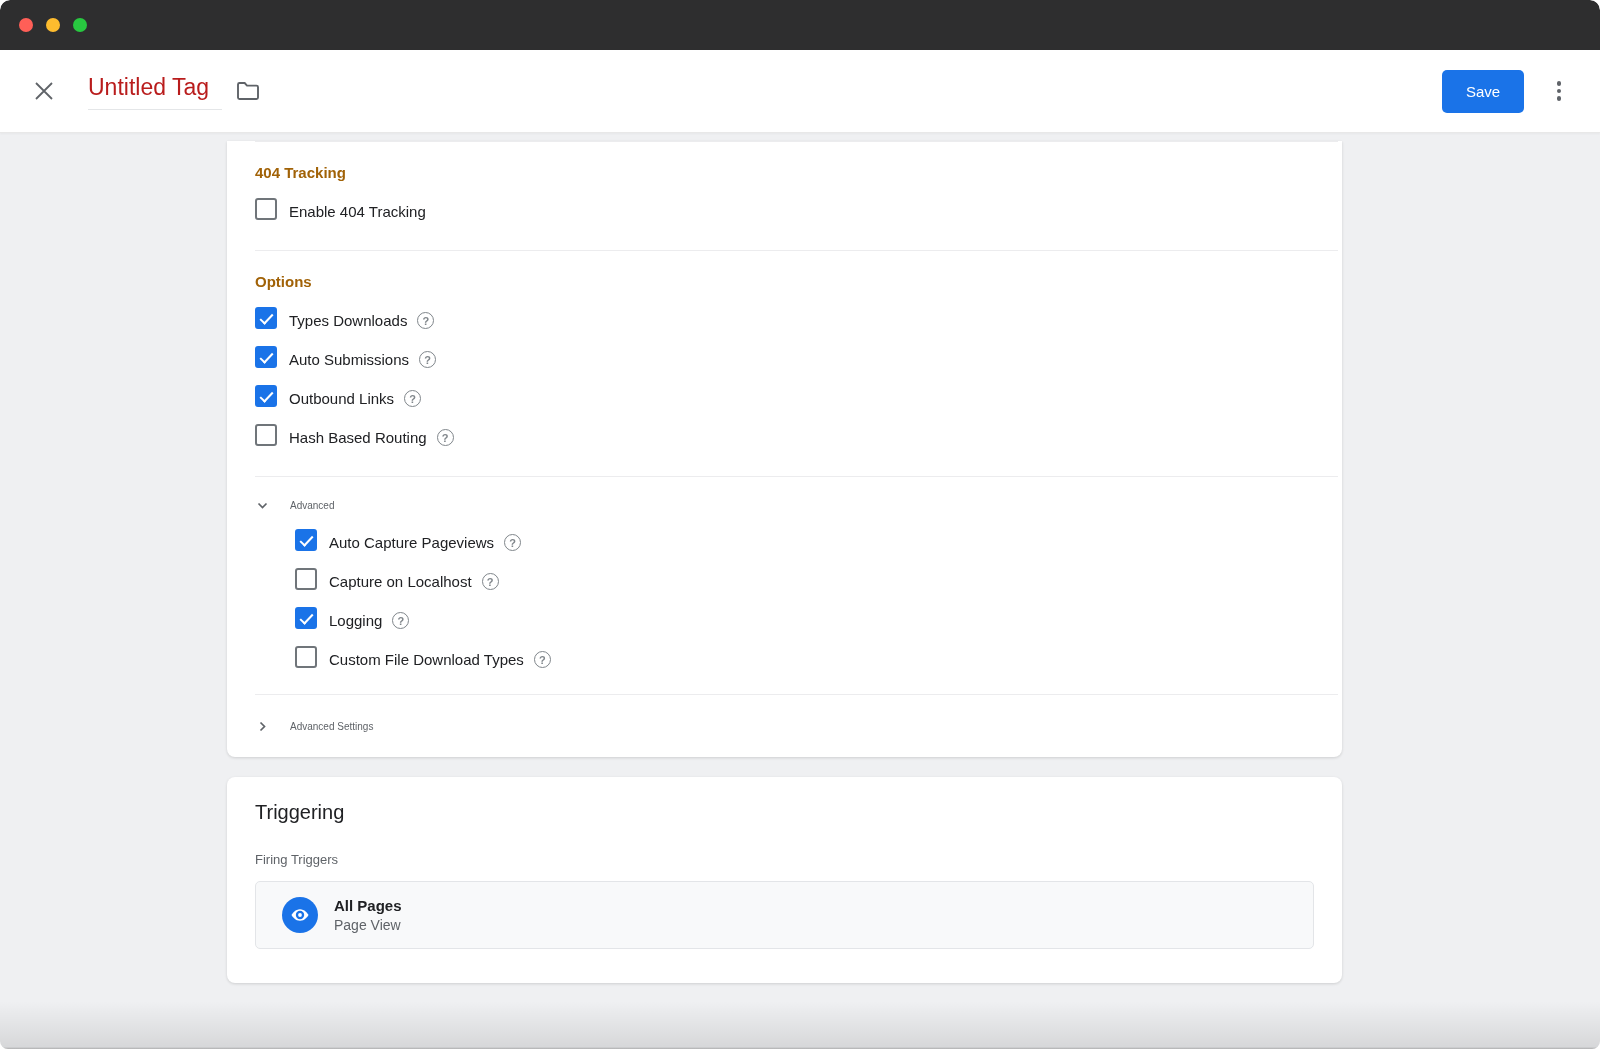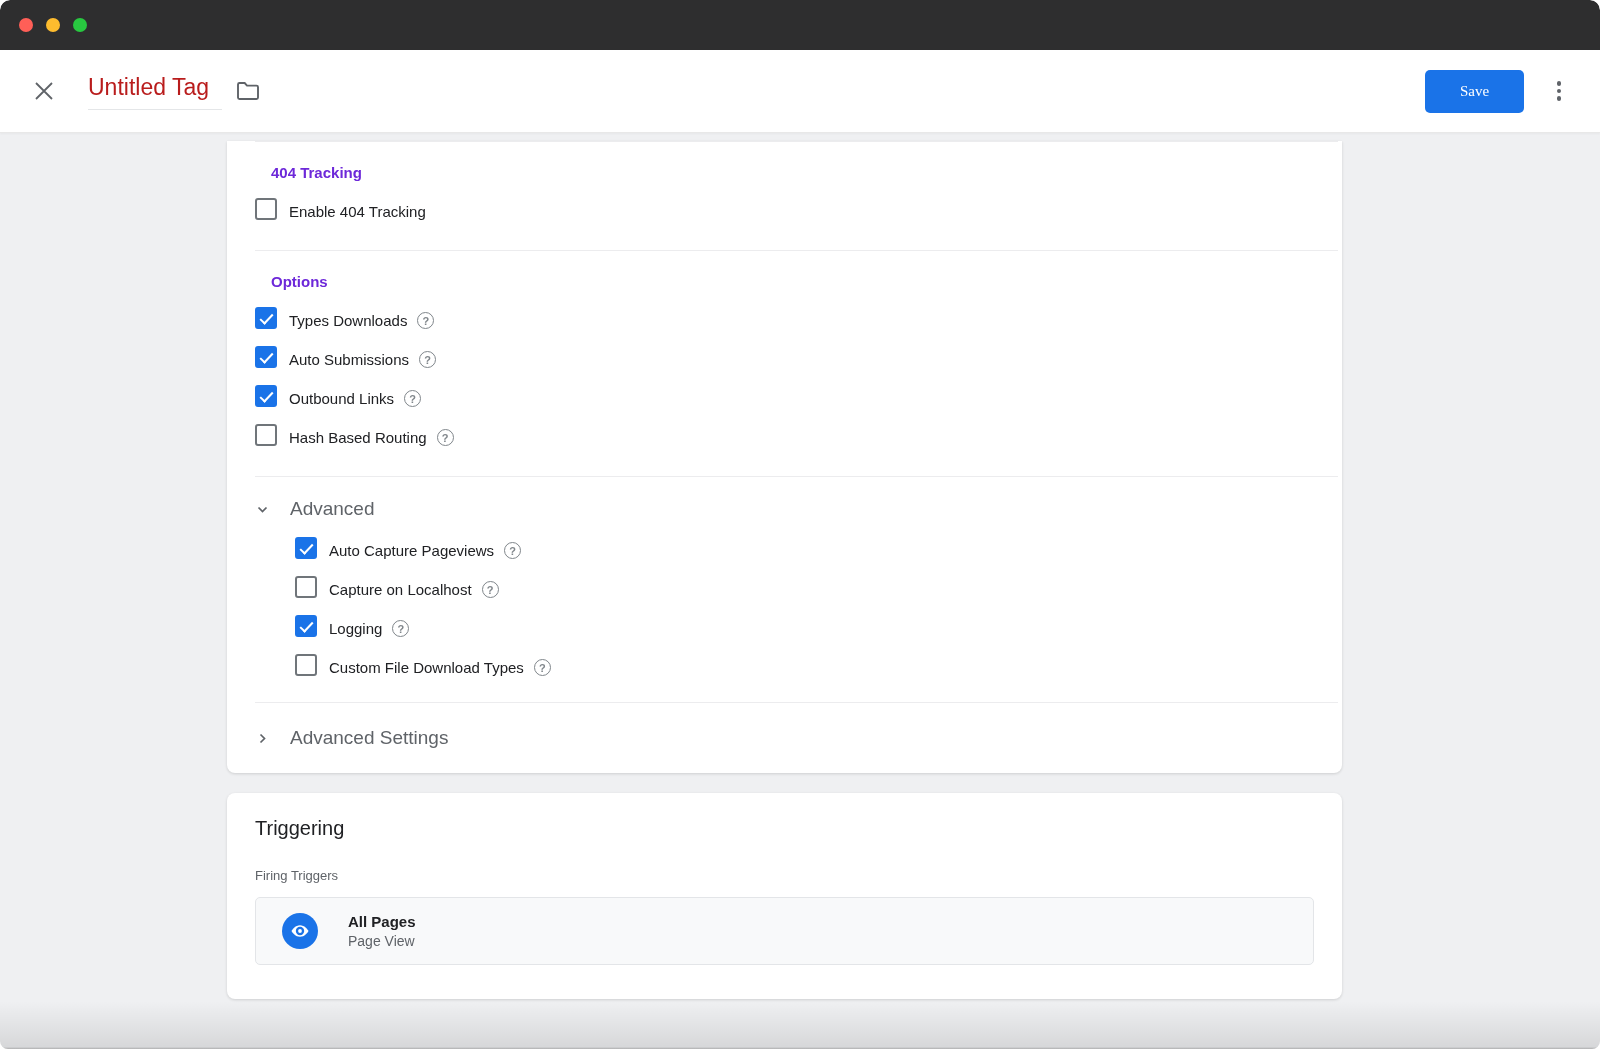--- a/index.html
+++ b/index.html
@@ -37,45 +37,45 @@
     border-bottom:1px solid #e4e6e8;
     font-family:"Liberation Sans", sans-serif;
     font-size:23px; color:#b91c1c;
     width:134px; padding:2px 0 8px 0;
     background:transparent;
   }
   .folder-btn { margin-left:14px; display:flex; align-items:center; cursor:pointer; }
   .appbar-spacer { flex:1; }
   .save-btn {
     background:#1a73e8; color:#ffffff;
-    font-family:Liberation Serif, serif;
+    font-family:Liberation Sans, sans-serif;
     font-size:15px; font-weight:500;
     border:none; border-radius:5px;
-    width:99px; height:43px;
+    width:82px; height:43px;
     cursor:pointer;
   }
   .kebab { width:30px; height:43px; margin-left:20px; display:flex; flex-direction:column; align-items:center; justify-content:center; gap:3px; cursor:pointer; }
   .kebab i { width:4.5px; height:4.5px; border-radius:50%; background:#5f6368; }
   
   .content { height:916px; padding-left:227px; position:relative; }
   .content::after { 
     content:""; position:absolute; left:0; right:0; bottom:0; height:56px;
     background:linear-gradient(to bottom, rgba(0,0,0,0) 0%, rgba(0,0,0,0.10) 82%, rgba(40,40,40,0.9) 96%, #232323 100%);
     pointer-events:none;
   }
   .card {
     width:1115px; background:#ffffff;
     box-shadow:0 1px 3px rgba(0,0,0,0.14);
   }
   .card.main { border-radius:0 0 8px 8px; padding-bottom:24px; }
   .card.trigger-card { border-radius:8px; margin-top:20px; padding:24px 28px 34px 28px; }
   .divider { border-top:1px solid #ececee; margin:0 4px 0 28px; }
   .divider.top { margin-top:8px; }
   .section { padding:0 28px; }
-  .section-heading { font-size:15px; font-weight:700; color:#6d28d9;margin-left:16px; }
+  .section-heading { font-size:15px; font-weight:700; color:#a16207; }
   .h-404 { padding-top:22px; }
   .cb-row { display:flex; align-items:flex-end; margin-top:17px; }
   .cb-row.indented { margin-left:40px; }
   .checkbox {
     width:22px; height:22px; flex:0 0 22px;
     border:2px solid #70757a; border-radius:3px;
     background:#fff; position:relative; cursor:pointer;
   }
   .checkbox.checked { background:#1a73e8; border-color:#1a73e8; }
   .checkbox.checked::after {
@@ -87,40 +87,40 @@
   .cb-label { font-size:15px; color:#202124; margin-left:12px; }
   .help-icon {
     width:17px; height:17px; margin-left:10px;
     border:1.4px solid #80868b; border-radius:50%;
     color:#80868b; font-size:11px; font-weight:700;
     display:inline-flex; align-items:center; justify-content:center;
     cursor:pointer; flex:0 0 17px;
   }
   .collapse-row { display:flex; align-items:center; cursor:pointer; }
   .collapse-row .chev { width:14px; height:14px; display:flex; align-items:center; justify-content:center; }
-  .collapse-label { font-size:19px; color:#5f6368; margin-left:21px; }
+  .collapse-label { font-size:10px; color:#5f6368; margin-left:21px; }
   .adv-row { margin-top:21px; }
   .advset-row { margin-top:24px; }
   .gap-lg { height:30px; }
   .gap-md { height:26px; }
   
   .trigger-title { font-size:20px; font-weight:400; color:#202124; }
   .trigger-sub { font-size:13px; color:#5f6368; margin-top:28px; }
   .trigger-row {
     margin-top:14px; height:68px; width:1059px;
     background:#f8f9fa; border:1px solid #e3e5e8; border-radius:5px;
     display:flex; align-items:center; padding-left:26px;
     cursor:pointer;
   }
   .trigger-icon {
     width:36px; height:36px; border-radius:50%;
     background:#1a73e8; display:flex; align-items:center; justify-content:center;
     flex:0 0 36px;
   }
-  .trigger-text { margin-left:30px; }
+  .trigger-text { margin-left:16px; }
   .trigger-name { font-size:15px; font-weight:700; color:#202124; }
   .trigger-type { font-size:14px; color:#5f6368; margin-top:3px; }
 </style>
 </head>
 <body>
 
 <div class="window">
 
   <div class="titlebar">
     <span class="traffic red"></span>

